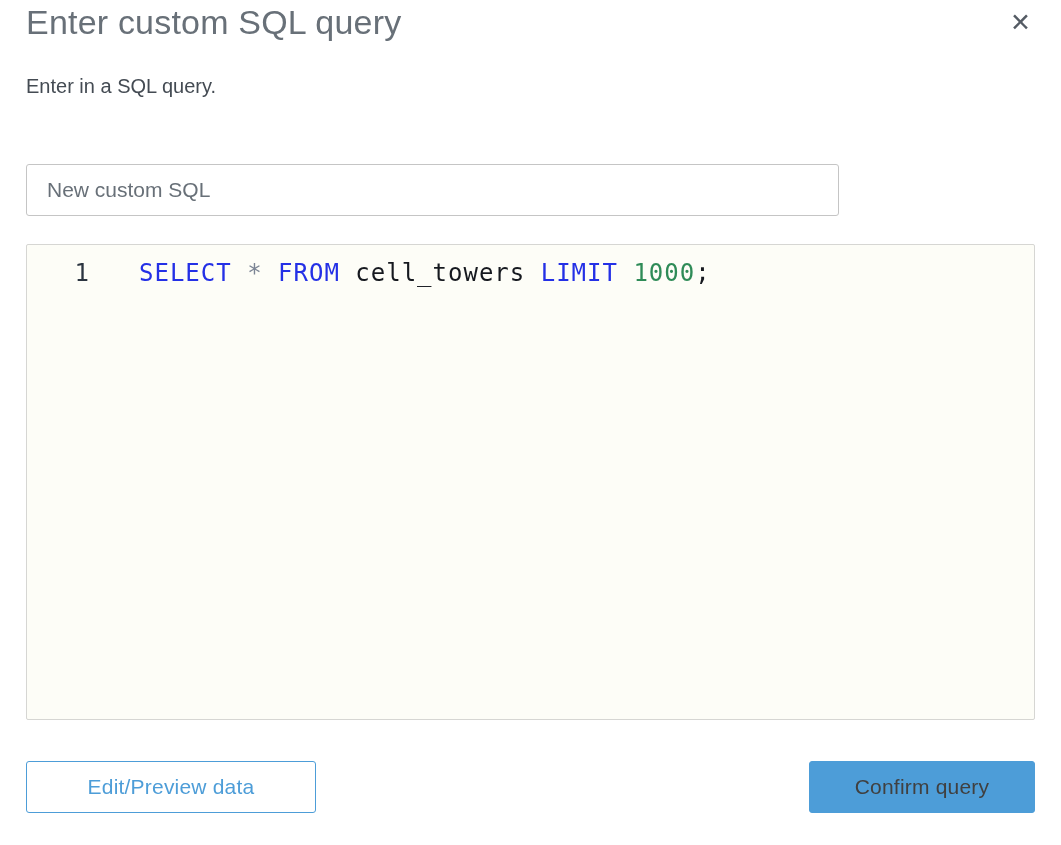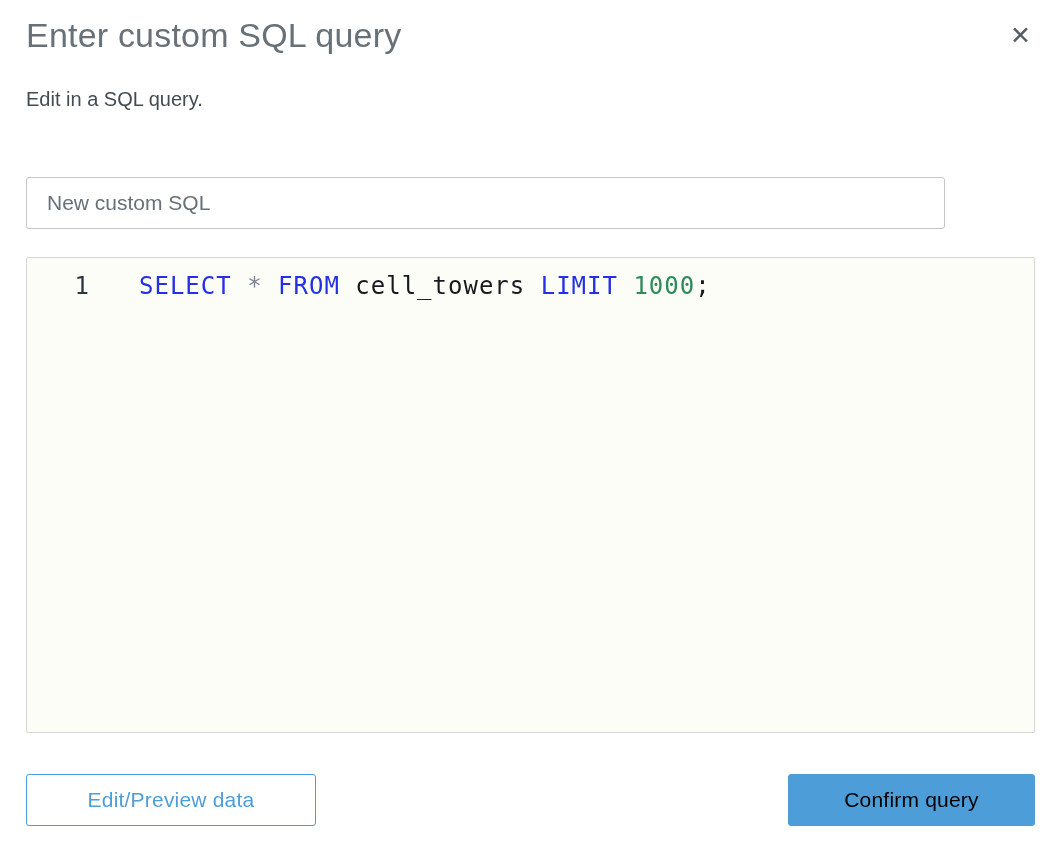--- a/index.html
+++ b/index.html
@@ -6,39 +6,39 @@
   html, body {
     width: 1061px; height: 845px;
     background: #ffffff;
     font-family: "Liberation Sans", sans-serif;
     overflow: hidden;
   }
   .dialog { position: relative; width: 1061px; height: 845px; padding: 0 26px; }
 
   .dialog-header {
     display: flex; justify-content: space-between; align-items: flex-start;
-    padding-top: 17px;
+    padding-top: 4px;
   }
   .dialog-title {
     font-size: 34px; font-weight: 400; color: var(--title-gray, #687078);
     letter-spacing: 0.2px; line-height: 1.1;
   }
   .close-btn {
     background: none; border: none; cursor: pointer;
     font-size: 25px; line-height: 1; color: #545b64;
     padding: 4px 6px; margin-top: 2px; margin-right: -2px;
     font-family: "Liberation Sans", sans-serif;
   }
   .dialog-subtitle {
     margin-top: 34px;
     font-size: 20px; color: #444b53;
   }
 
   .name-input {
-    display: block; width: 919px; height: 52px;
+    display: block; width: 813px; height: 52px;
     margin-top: 66px;
     border: 1px solid #c5c5c5; border-radius: 3px;
     padding: 0 20px;
     font-family: "Liberation Sans", sans-serif;
     font-size: 21px; color: var(--title-gray, #687078);
     background: #ffffff; outline: none;
   }
 
   .sql-editor {
     width: 1009px; height: 476px;
@@ -77,37 +77,37 @@
     font-family: "Liberation Sans", sans-serif;
     font-size: 21px; letter-spacing: 0.2px;
   }
   .btn-secondary {
     width: 290px;
     background: #ffffff;
     border: 1px solid var(--accent-blue, #4d9dd8);
     color: var(--accent-blue, #4d9dd8);
   }
   .btn-primary {
-    width: 247px;
+    width: 226px;
     background: var(--accent-blue, #4d9dd8);
     border: 1px solid var(--accent-blue, #4d9dd8);
-    color: #000000;
+    color: #404040;
   }
 </style>
 </head>
 <body>
 
 <div class="dialog">
 
   <div class="dialog-header">
     <h1 class="dialog-title">Enter custom SQL query</h1>
     <button class="close-btn" aria-label="Close">✕</button>
   </div>
 
-  <p class="dialog-subtitle">Edit in a SQL query.</p>
+  <p class="dialog-subtitle">Enter in a SQL query.</p>
 
   <input class="name-input" type="text" value="New custom SQL" style="">
 
   <div class="sql-editor">
     <div class="code-row">
       <div class="gutter">1</div>
       <div class="code-line"><span class="tok-keyword">SELECT</span><span class="tok-plain"> </span><span class="tok-operator">*</span><span class="tok-plain"> </span><span class="tok-keyword">FROM</span><span class="tok-plain"> </span><span class="tok-identifier">cell_towers</span><span class="tok-plain"> </span><span class="tok-keyword">LIMIT</span><span class="tok-plain"> </span><span class="tok-number">1000</span><span class="tok-punctuation">;</span></div>
     </div>
   </div>
 

